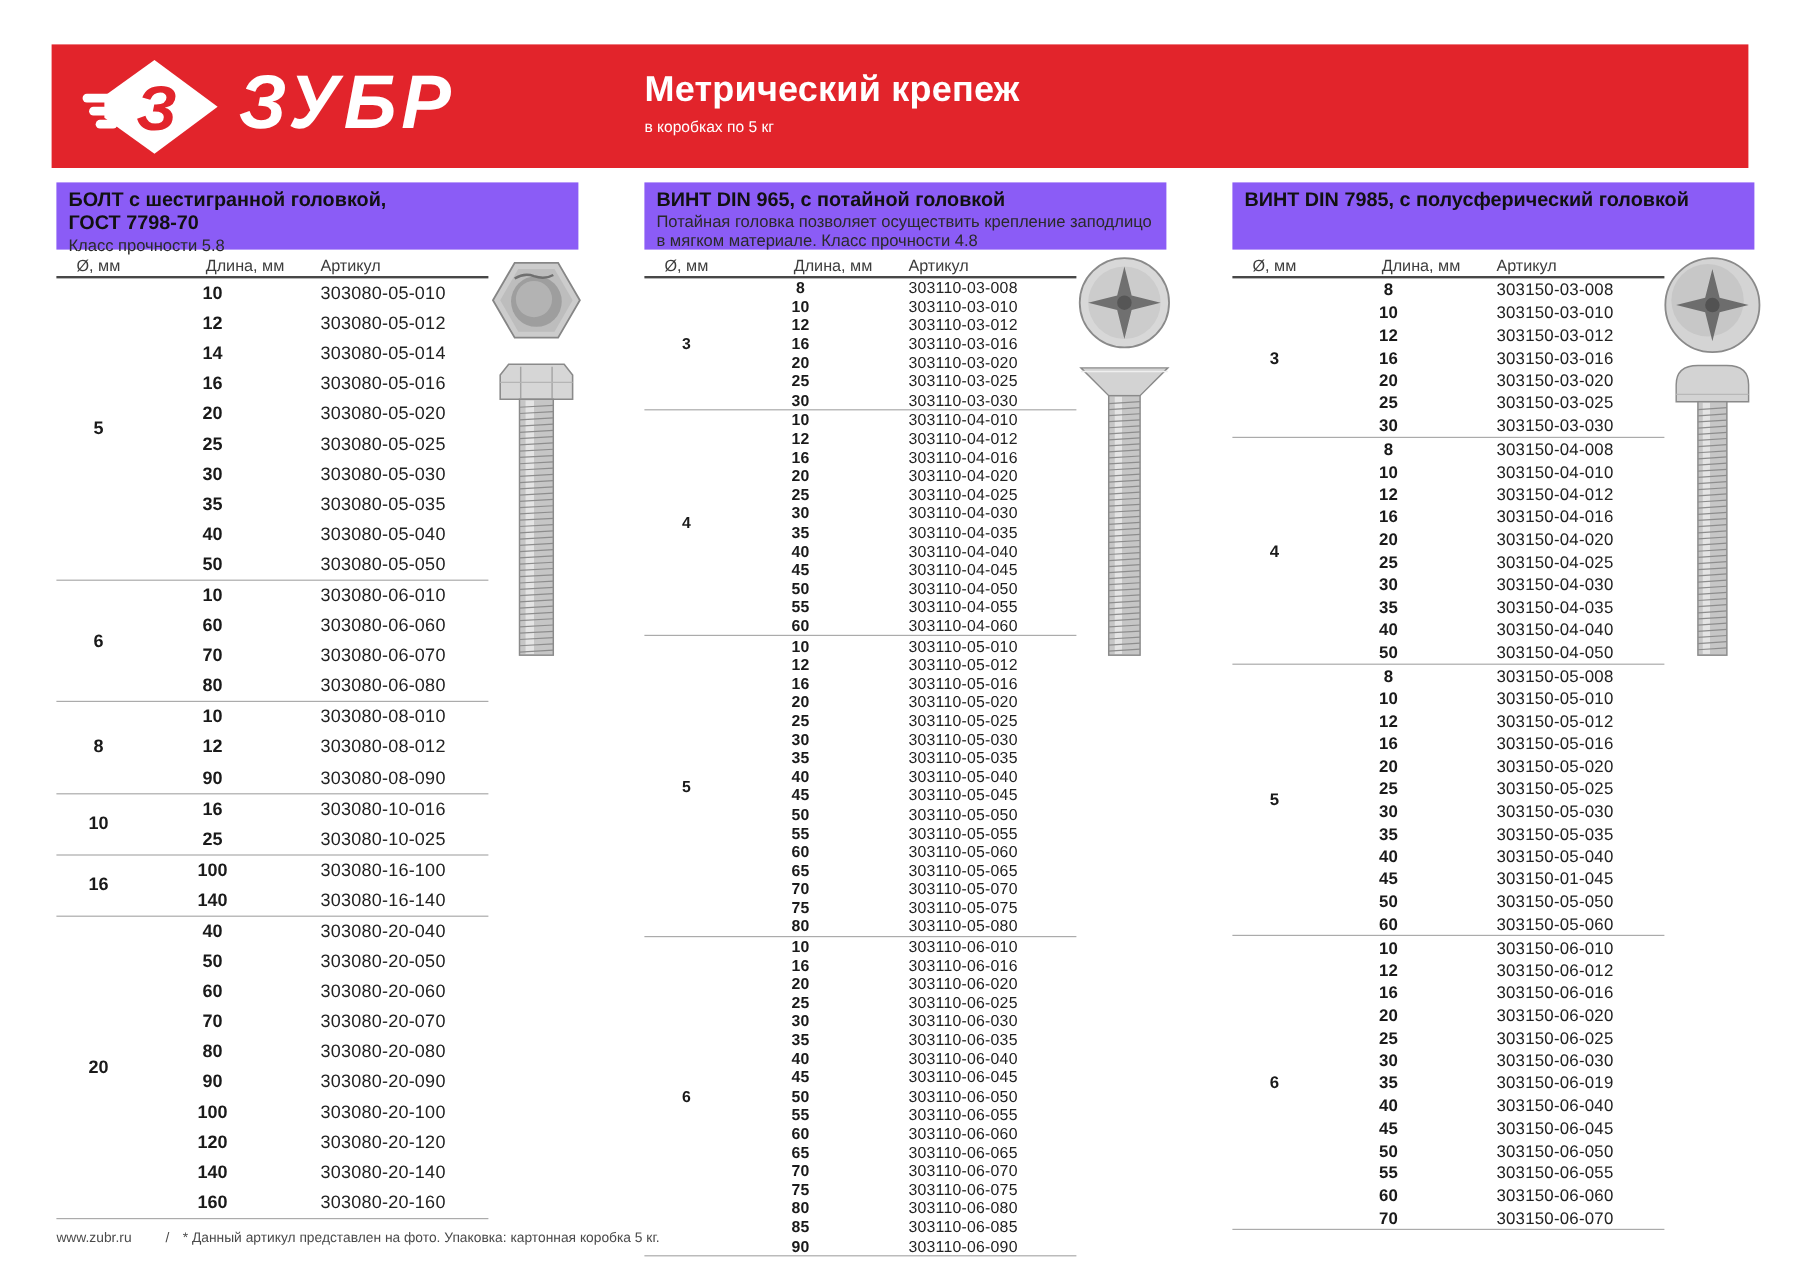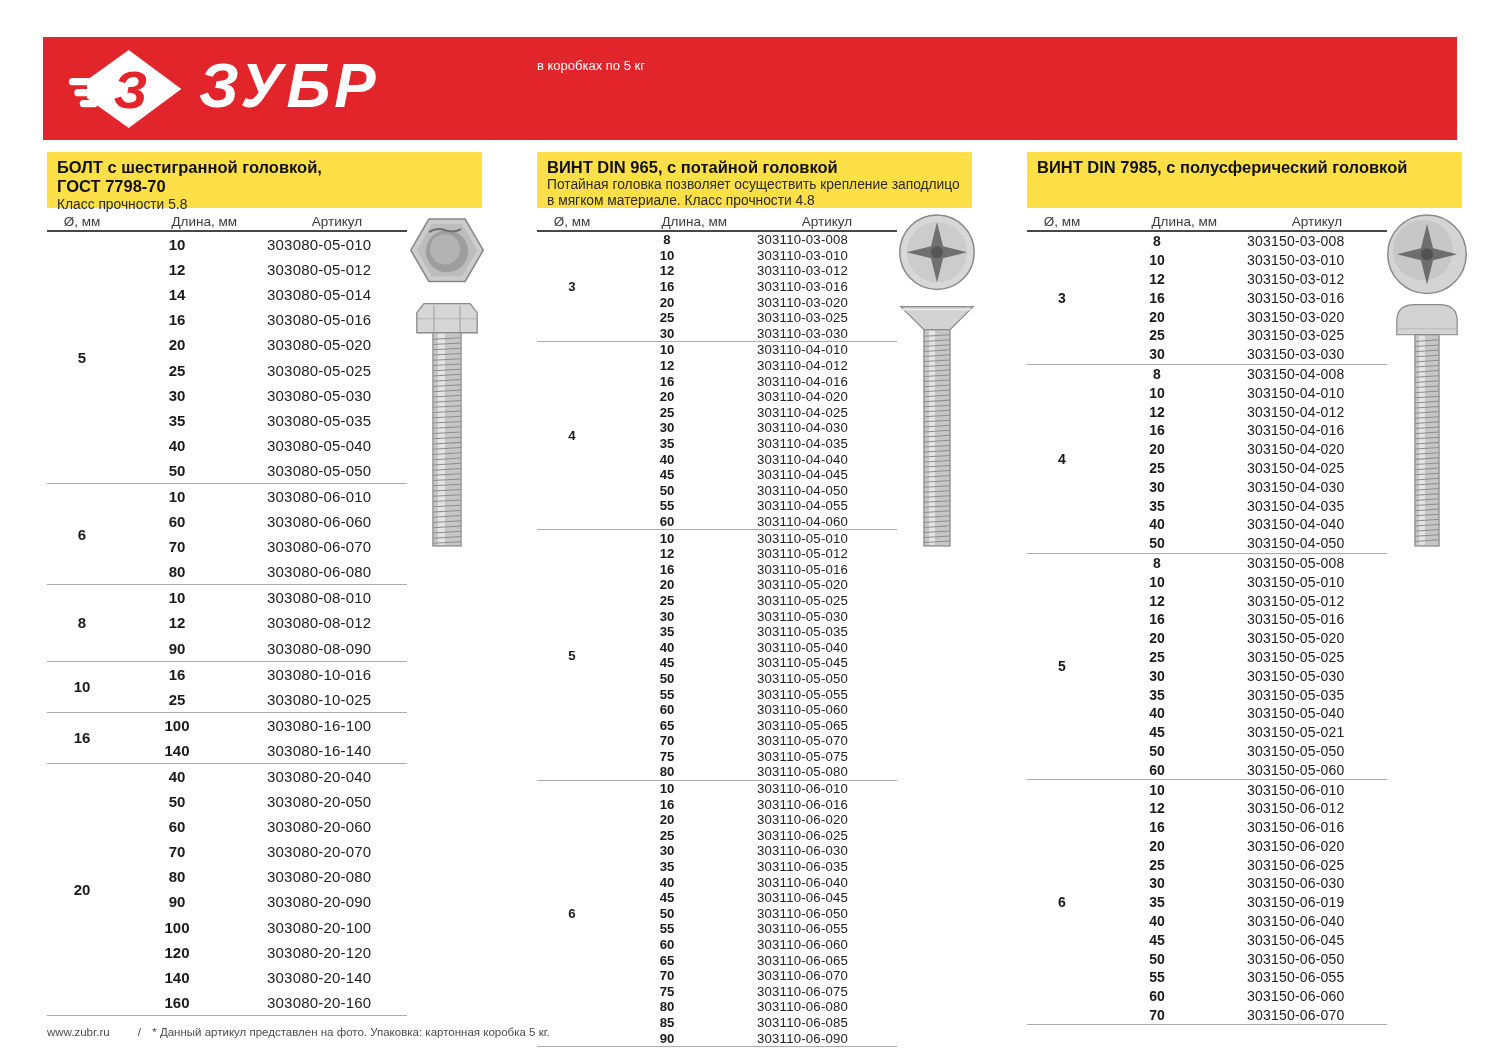--- a/index.html
+++ b/index.html
@@ -16,30 +16,30 @@
   .banner-title { position:absolute; left:494px; top:21px; color:#fff; }
   .banner-title h1 { font-size:30px; font-weight:bold; line-height:1.1; margin-bottom:7px; letter-spacing:0.2px; }
   .banner-title .sub { font-size:13px; font-weight:normal; }
 
   
   .col { position:absolute; top:152px; width:435px; }
   .col-1 { left:47px;  --rh:25.1px; --fs:15px;  }
   .col-2 { left:537px; --rh:15.6px; --fs:13.2px; }
   .col-3 { left:1027px;--rh:18.8px; --fs:14px;  }
 
-  .prod-header { background:#fde047; height:56px; padding:6px 10px 0 10px; }
+  .prod-header { background:#8b5cf6; height:56px; padding:6px 10px 0 10px; }
   .prod-title { font-size:16.5px; font-weight:bold; line-height:1.17; color:#111; }
   .prod-desc { font-size:13.8px; line-height:1.16; color:#2a2a2a; margin-top:0; }
 
   .thead { position:absolute; left:0; top:62px; width:360px; height:18px;
            display:grid; grid-template-columns:70px 120px 170px;
            font-size:13.5px; color:#3c3c3c; border-bottom:2px solid #474747; padding-bottom:2px; }
   .h-dia { text-align:center; }
   .h-len { text-align:right; }
-  .h-art { padding-left:30px;text-align:center; }
+  .h-art { padding-left:30px; }
 
   .tbody { position:absolute; left:0; top:80px; width:360px; }
   .group { display:flex; border-bottom:1px solid #ababab; }
   .dia-cell { width:70px; display:flex; align-items:center; justify-content:center;
               font-weight:bold; font-size:var(--fs); }
   .rows { flex:1; display:flex; flex-direction:column; }
   .row { display:grid; grid-template-columns:120px 170px; height:var(--rh); align-items:center; }
   .len-cell { text-align:center; font-weight:bold; font-size:var(--fs); }
   .art-cell { padding-left:30px; font-size:var(--fs); color:#222; letter-spacing:0.2px; }
 
@@ -61,20 +61,21 @@
       <svg class="logo-svg" viewBox="0 0 130 90">
         <rect x="2" y="33" width="32" height="8" rx="4" fill="#ffffff"></rect>
         <rect x="8" y="45" width="26" height="8" rx="4" fill="#ffffff"></rect>
         <rect x="14" y="57" width="20" height="8" rx="4" fill="#ffffff"></rect>
         <polygon points="68,2 126,45 68,88 22,55 22,35" fill="#ffffff"></polygon>
         <text x="70" y="66" text-anchor="middle" font-size="58" font-weight="bold" font-style="italic" fill="#e2242b" font-family="Liberation Sans, sans-serif">З</text>
       </svg>
       <div class="brand">ЗУБР</div>
     </div>
     <div class="banner-title">
+      <h1>Метрический крепеж</h1>
       <div class="sub">в коробках по 5 кг</div>
     </div>
   </header>
 
   <section class="col col-1">
     <div class="prod-header">
       <div class="prod-title">
           <div>БОЛТ с шестигранной головкой,</div>
           <div>ГОСТ 7798-70</div>
         </div>
@@ -728,21 +729,21 @@
             <div class="row">
               <div class="len-cell">35</div>
               <div class="art-cell">303150-05-035</div>
             </div>
             <div class="row">
               <div class="len-cell">40</div>
               <div class="art-cell">303150-05-040</div>
             </div>
             <div class="row">
               <div class="len-cell">45</div>
-              <div class="art-cell">303150-05-021</div>
+              <div class="art-cell">303150-01-045</div>
             </div>
             <div class="row">
               <div class="len-cell">50</div>
               <div class="art-cell">303150-05-050</div>
             </div>
             <div class="row">
               <div class="len-cell">60</div>
               <div class="art-cell">303150-05-060</div>
             </div>
           </div>

